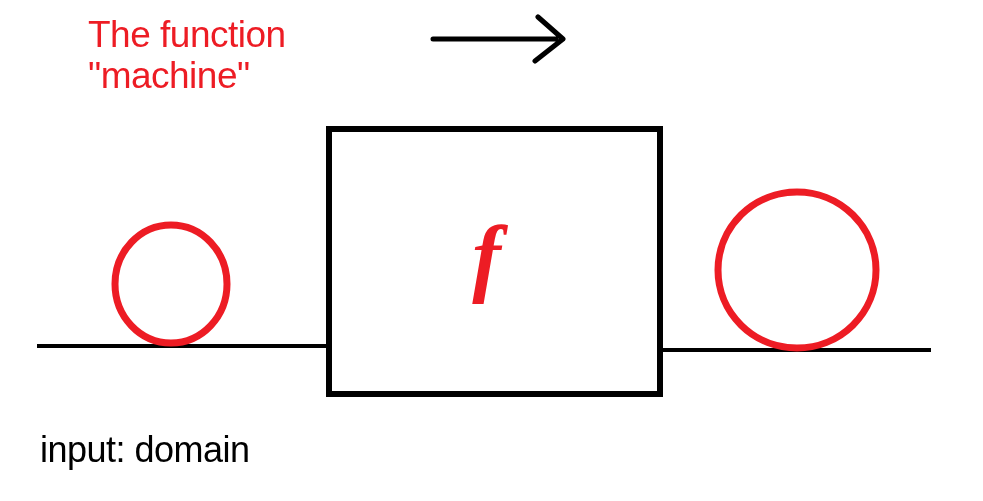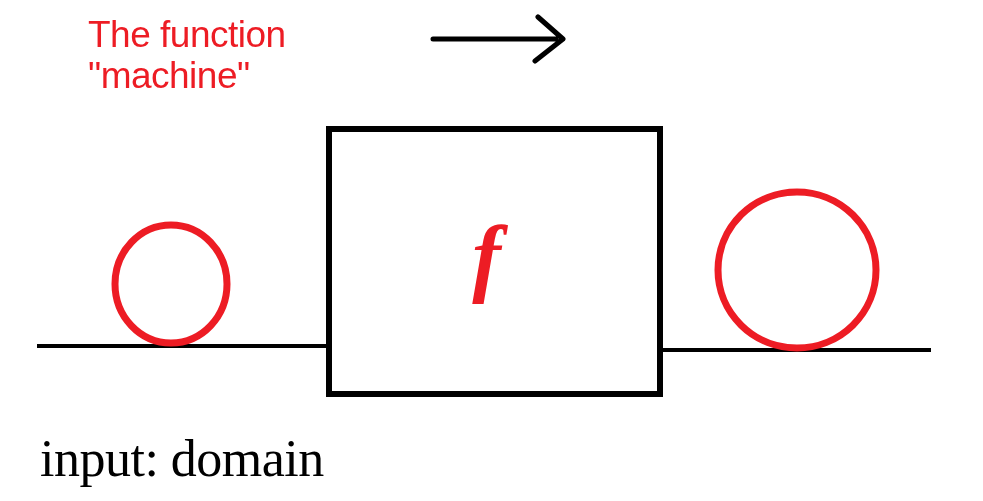--- a/index.html
+++ b/index.html
@@ -44,25 +44,24 @@
     justify-content: center;
     font-family: "Liberation Serif", serif;
     font-style: italic;
     font-weight: bold;
     font-size: 86px;
     color: #ed1c24;
     transform: translate(-8px, -6px);
   }
   .io-label {
     position: absolute;
-    font-size: 52px;
+    font-size: 36px;
     letter-spacing: -0.5px;
     color: #000000;
     white-space: nowrap;
-    font-family: Liberation Serif, serif;
   }
   .io-label.input  { left: 40px;  top: 429px; }
   .io-label.output { left: 706px; top: 440px; }
 </style>
 </head>
 <body>
 
 <div class="canvas">
 
   <svg class="drawing" viewBox="0 0 983 501" xmlns="http://www.w3.org/2000/svg">

